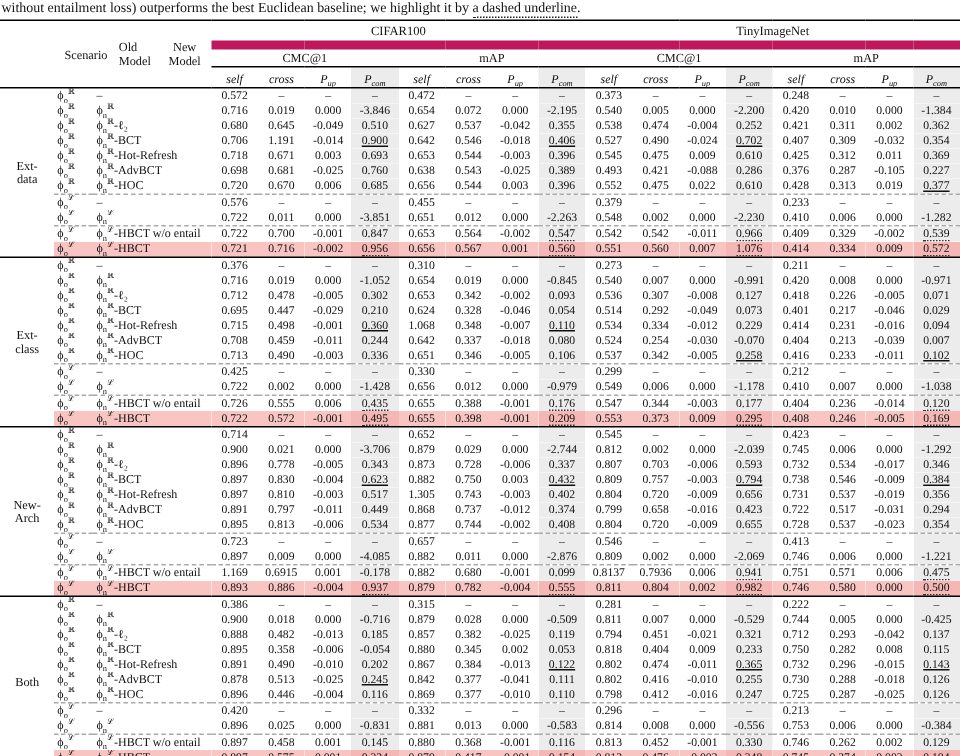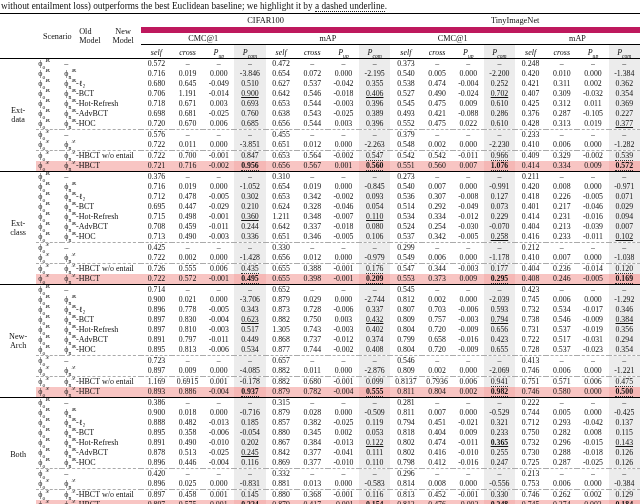--- a/index.html
+++ b/index.html
@@ -20,21 +20,21 @@
   td{padding:0;text-align:center;font-size:7.8px;height:10px;line-height:10px;
      white-space:nowrap;overflow:hidden;}
   td.scn{font-size:8.2px;line-height:9px;}
   td.mdl{text-align:left;padding-left:2px;font-size:8px;}
   sub,sup{font-size:5.6px;line-height:0;}
   tr.dt td{border-top:1px dashed #aaa;}
   td.pcom{background:var(--pcom,#ececec);}
   th.pcom{background:var(--pcom,#ececec);font-style:italic;}
   tr.hl td{background:var(--hl,#f8c5c3);}
   tr.hl td.pcom{background:var(--hlp,#f5b7b5);}
-  .b{font-weight:bold;}
+  .b{font-weight:normal;}
   .u{text-decoration:underline;text-underline-offset:1px;}
   .d{border-bottom:1px dotted #333;}
 </style>
 </head>
 <body>
 
 <div class="page">
   <div class="caption"><span>without entailment loss) outperforms the best Euclidean baseline; we highlight it by </span><span class="dashed">a dashed underline</span><span>.</span></div>
 
   <table>
@@ -397,21 +397,21 @@
           <td><span>-0.046</span></td>
           <td class="pcom"><span>0.029</span></td>
         </tr>
         <tr>
           <td class="mdl"><span>ϕ<sub>o</sub><sup>ℝ</sup></span></td>
           <td class="mdl"><span>ϕ<sub>n</sub><sup>ℝ</sup></span>-Hot-Refresh</td>
           <td><span>0.715</span></td>
           <td><span>0.498</span></td>
           <td><span>-0.001</span></td>
           <td class="pcom"><span class="u">0.360</span></td>
-          <td><span>1.211</span></td>
+          <td><span>1.068</span></td>
           <td><span>0.348</span></td>
           <td><span>-0.007</span></td>
           <td class="pcom"><span class="u">0.110</span></td>
           <td><span>0.534</span></td>
           <td><span>0.334</span></td>
           <td><span>-0.012</span></td>
           <td class="pcom"><span>0.229</span></td>
           <td><span>0.414</span></td>
           <td><span>0.231</span></td>
           <td><span>-0.016</span></td>

